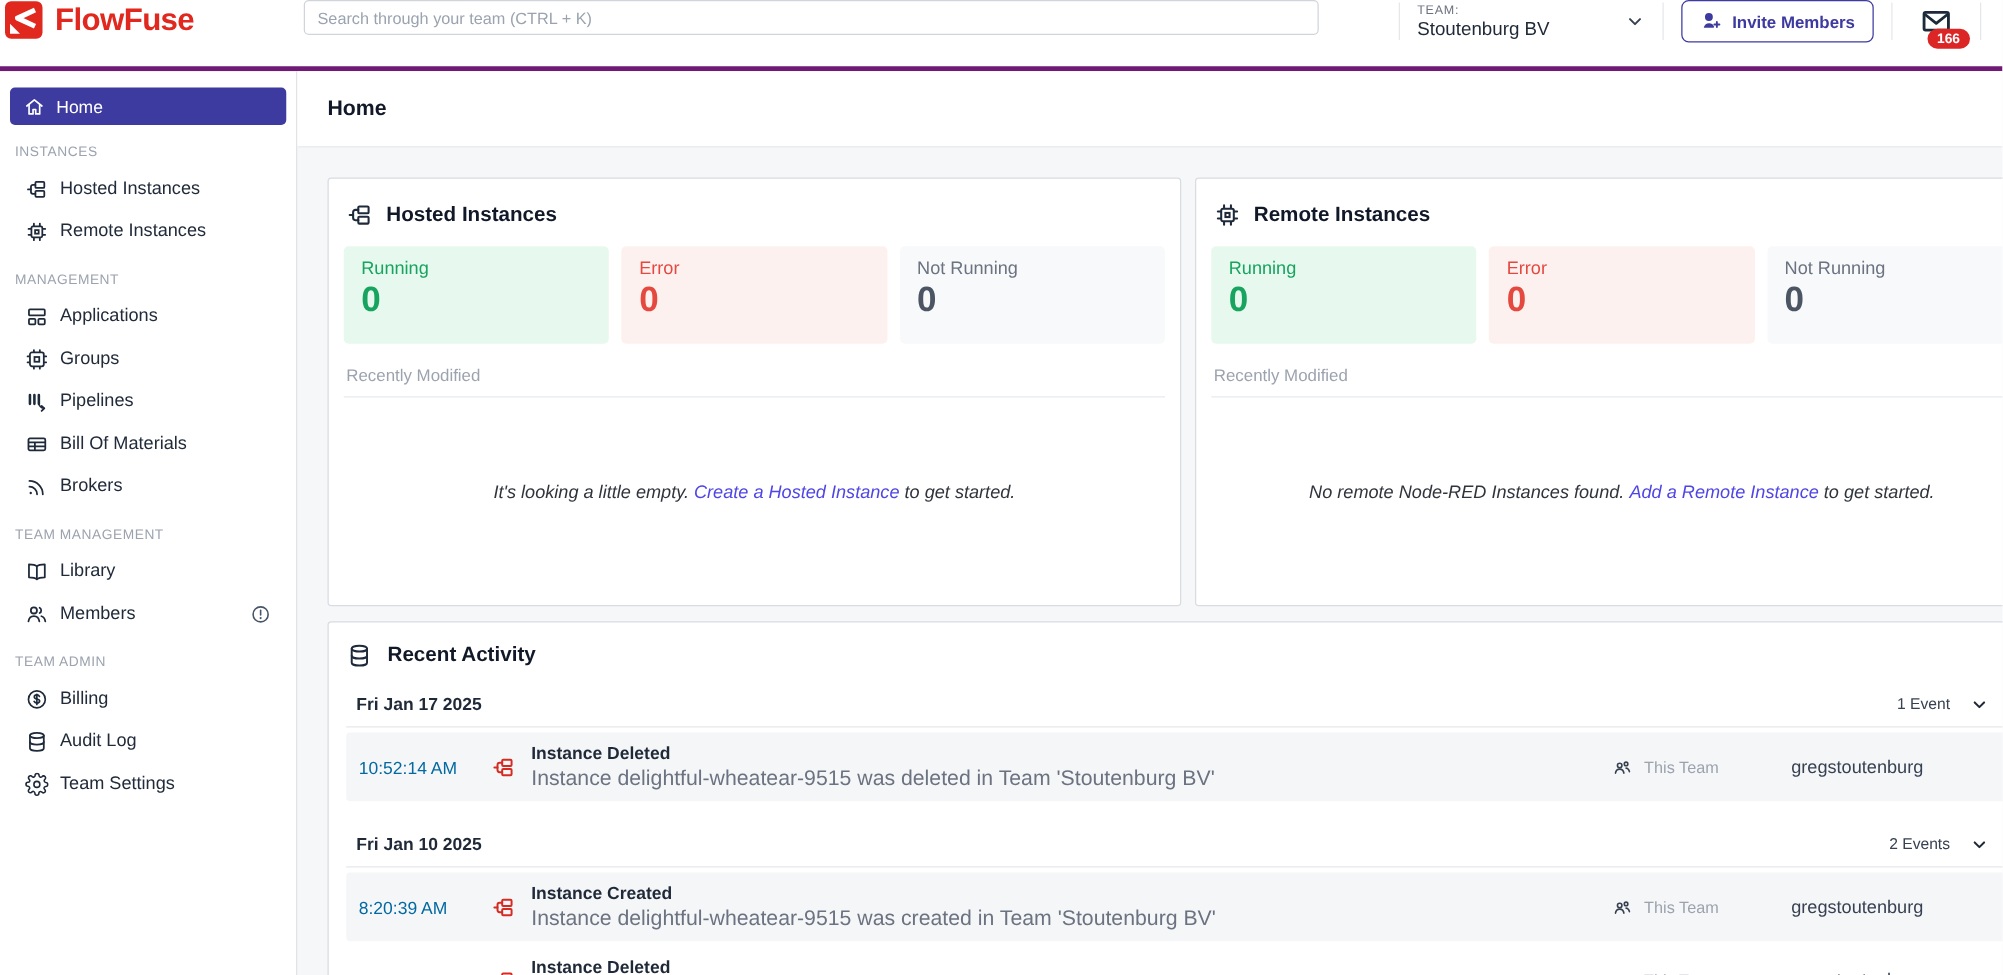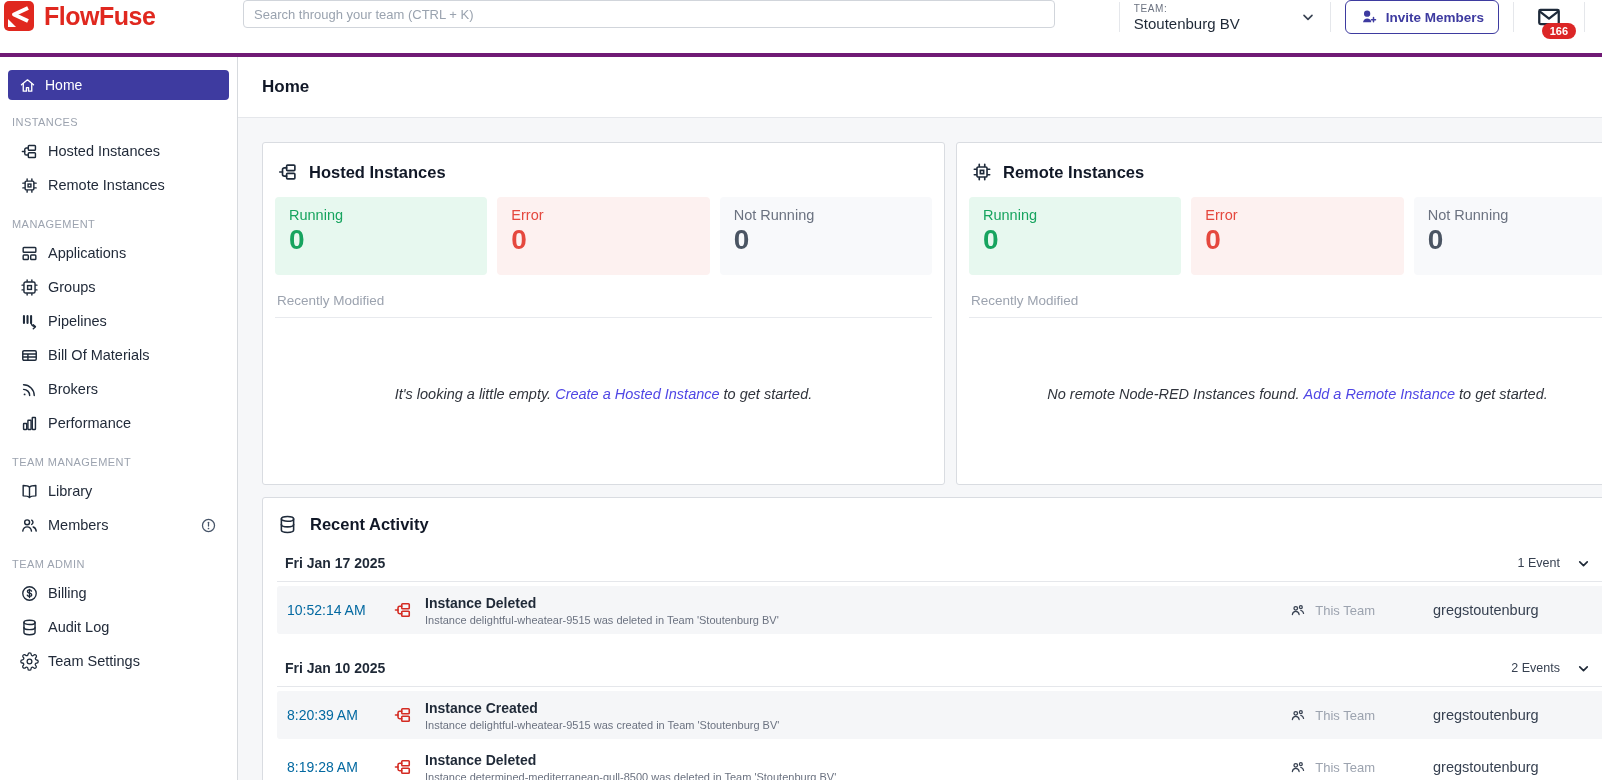--- a/index.html
+++ b/index.html
@@ -78,21 +78,21 @@
     border-bottom:1px solid #e5e7eb; cursor:pointer; }
   .group-date { font-size:14px; font-weight:bold; color:#1f2937; }
   .group-count { margin-left:auto; font-size:12.5px; color:#374151; }
   .group-head .chev { margin-left:16px; color:#1f2937; }
   .event-row { display:flex; align-items:center; min-height:48px; padding:8px 0 8px 10px;
     margin-top:4px; border-radius:3px; }
   .event-row.alt { background:#f5f6f8; }
   .ev-time { width:92px; flex:none; font-size:14px; color:#0369a1; }
   .ev-icon { color:var(--event,#d42b22); display:flex; margin:0 12px 0 14px; }
   .ev-title { font-size:14px; font-weight:bold; color:#1f2937; }
-  .ev-desc { font-size:11px; color:#6b7280; margin-top:3px; }
+  .ev-desc { font-size:17px; color:#6b7280; margin-top:3px; }
   .ev-scope { margin-left:auto; display:flex; align-items:center; gap:8px; flex:none; }
   .ev-scope .ic { color:#374151; display:flex; }
   .ev-scope span { font-size:13px; color:#9ca3af; }
   .ev-user { width:192px; flex:none; margin-left:58px; font-size:14.5px; color:#374151; }
 
   svg { display:block; }
 </style>
 </head>
 <body>
 
@@ -223,30 +223,20 @@
     <div class="side-item">
       <span class="ic">
         <svg width="19" height="19" viewBox="0 0 24 24" fill="none" stroke="currentColor" stroke-width="1.8" stroke-linecap="round">
             <circle cx="5.8" cy="18.2" r="1.2" fill="currentColor" stroke="none"></circle>
             <path d="M4.5 11.8a7.7 7.7 0 0 1 7.7 7.7"></path>
             <path d="M4.5 6a13.5 13.5 0 0 1 13.5 13.5"></path>
           </svg>
       </span>
       <span>Brokers</span>
     </div>
-    <div class="side-item">
-      <span class="ic">
-        <svg width="19" height="19" viewBox="0 0 24 24" fill="none" stroke="currentColor" stroke-width="1.8" stroke-linejoin="round">
-            <rect x="4.5" y="12" width="4" height="7.5" rx="0.5"></rect>
-            <rect x="10" y="8" width="4" height="11.5" rx="0.5"></rect>
-            <rect x="15.5" y="4.5" width="4" height="15" rx="0.5"></rect>
-          </svg>
-      </span>
-      <span>Performance</span>
-    </div>
 
     <div class="side-section">TEAM MANAGEMENT</div>
     <div class="side-item">
       <span class="ic">
         <svg width="19" height="19" viewBox="0 0 24 24" fill="none" stroke="currentColor" stroke-width="1.8" stroke-linejoin="round">
             <path d="M12 6.5C10.5 5 8.5 4.5 4 4.5v13c4.5 0 6.5.5 8 2 1.5-1.5 3.5-2 8-2v-13c-4.5 0-6.5.5-8 2Z"></path>
             <path d="M12 6.5v13"></path>
           </svg>
       </span>
       <span>Library</span>

